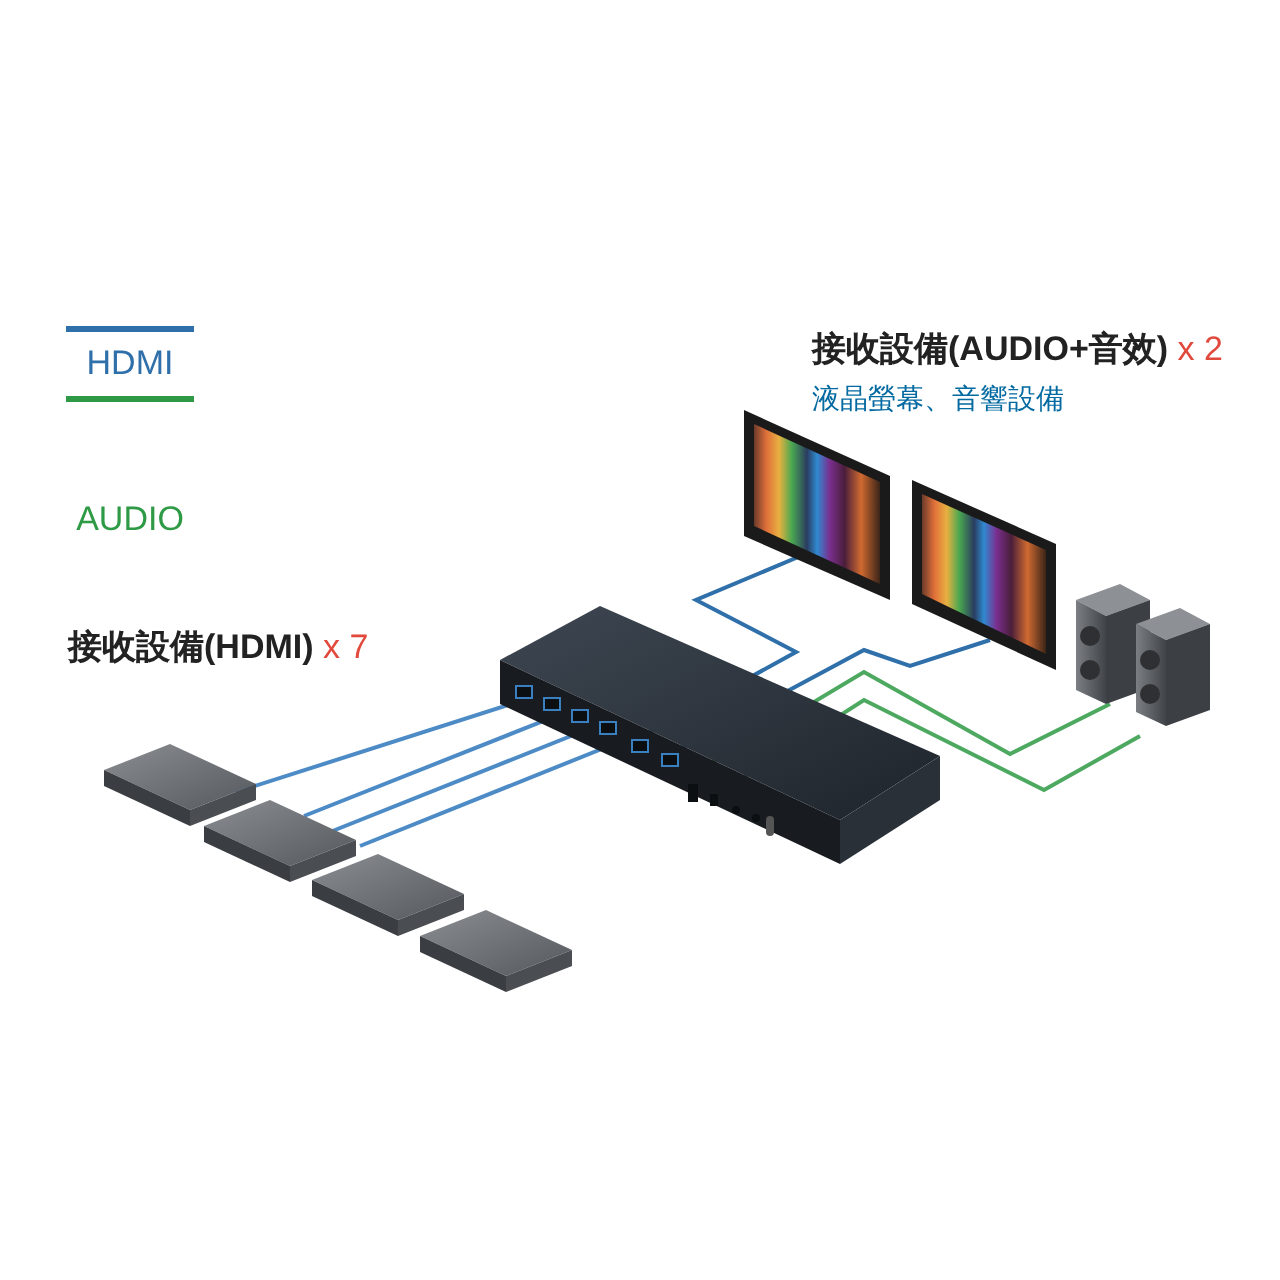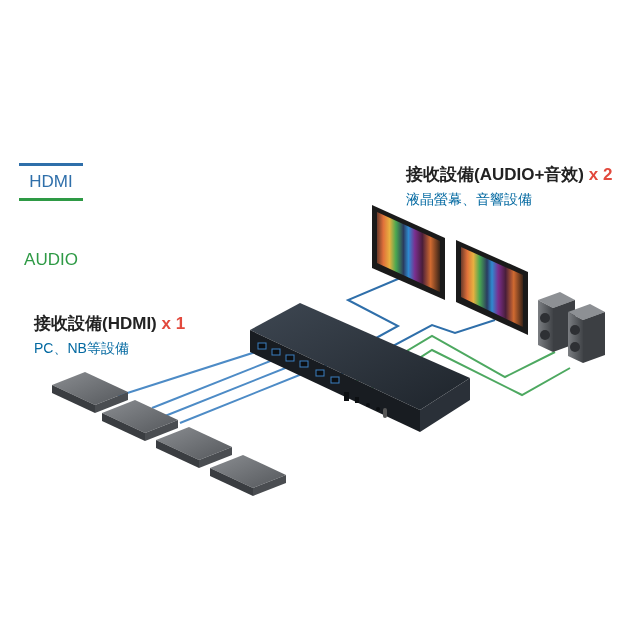--- a/index.html
+++ b/index.html
@@ -1,27 +1,27 @@
 <!DOCTYPE html>
 <html><head>
 <meta charset="utf-8">
 <style>
   html, body { margin:0; padding:0; background:#ffffff; }
   body { width:640px; height:640px; position:relative; overflow:hidden;
          font-family:"Liberation Sans", "DejaVu Sans", sans-serif; }
-  .legend { position:absolute; left:19px; top:163px; width:64px; }
+  .legend { position:absolute; left:33px; top:163px; width:64px; }
   .legend .bar { height:3px; width:64px; }
   .legend .lbl { font-size:17px; text-align:center; line-height:22px; margin:5px 0 5px 0; }
   .legend .hdmi-bar { background:#2f6faa; }
   .legend .hdmi-lbl { color:#2f6faa; }
   .legend .audio-bar { background:#2e9a45; }
   .legend .audio-lbl { color:#2e9a45;margin-top:48px; }
   .block { position:absolute; }
   .title { font-size:17px; font-weight:bold; color:#222; white-space:nowrap; }
-  .title .cnt { color:#e2493d; font-weight:bold; }
+  .title .cnt { color:#e2493d; font-weight:normal; }
   .sub { font-size:14px; color:#0369a1; margin-top:5px; white-space:nowrap; }
   svg.diagram { position:absolute; left:0; top:0; }
 </style>
 </head>
 <body>
 
 <div class="legend">
   <div class="bar hdmi-bar"></div>
   <div class="lbl hdmi-lbl">HDMI</div>
   <div class="bar audio-bar"></div>
@@ -32,23 +32,22 @@
   <div class="title">
     <span>接收設備(AUDIO+音效)</span>
     <span class="cnt">x 2</span>
   </div>
   <div class="sub">液晶螢幕、音響設備</div>
 </div>
 
 <div class="block" style="left:34px; top:312px;">
   <div class="title">
     <span>接收設備(HDMI)</span>
-    <span class="cnt">x 1</span>
+    <span class="cnt">x 7</span>
   </div>
-  <div class="sub">PC、NB等設備</div>
 </div>
 
 <svg class="diagram" width="640" height="640" viewBox="0 0 640 640">
   <defs>
     <linearGradient id="screenGrad" x1="0" x2="1" y1="0" y2="0">
       <stop offset="0" stop-color="#6b3a2a"></stop>
       <stop offset="0.1" stop-color="#e0703a"></stop>
       <stop offset="0.2" stop-color="#e8b040"></stop>
       <stop offset="0.3" stop-color="#4aa850"></stop>
       <stop offset="0.42" stop-color="#2a3c60"></stop>

